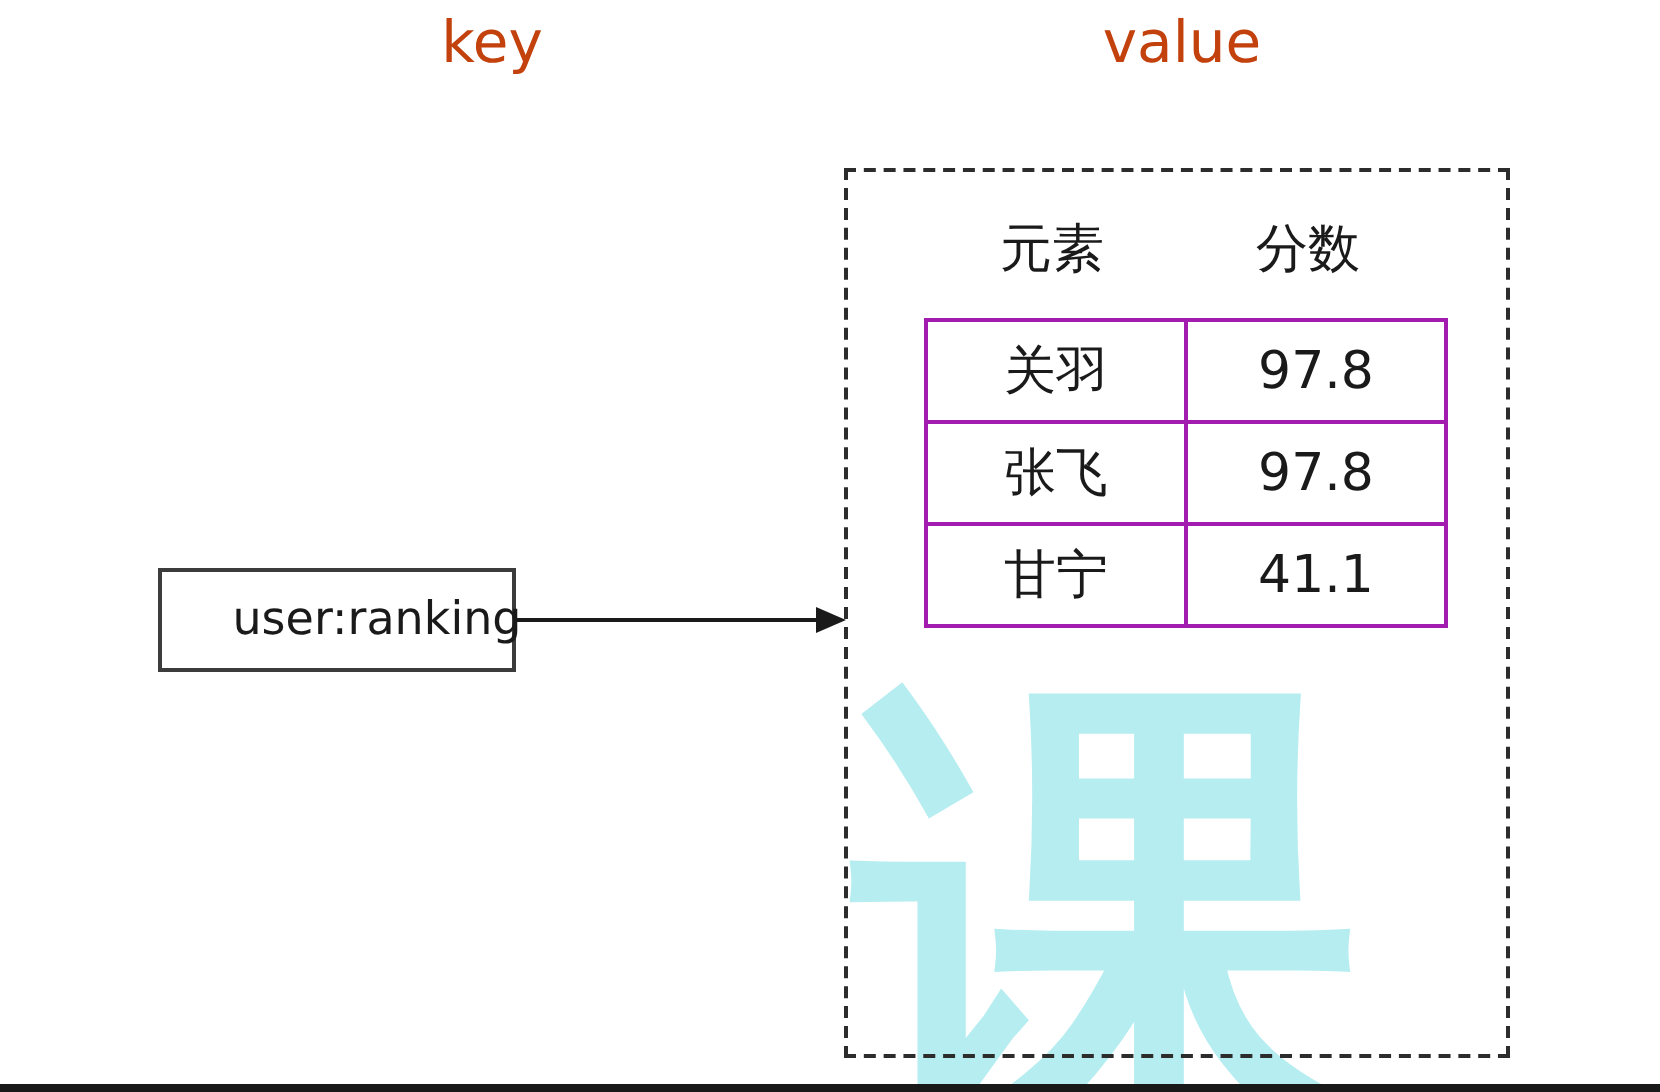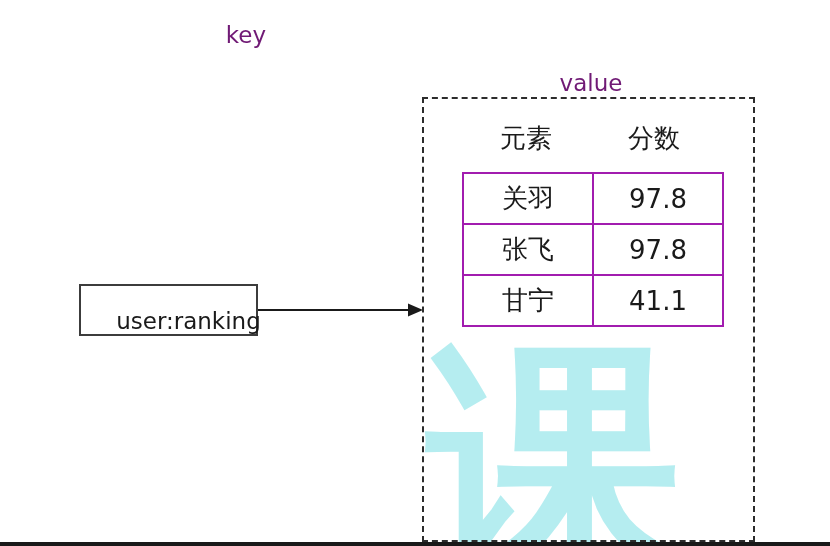--- a/index.html
+++ b/index.html
@@ -11,28 +11,28 @@
     height: 546px;
     position: relative;
     overflow: hidden;
     background: #ffffff;
     font-family: "DejaVu Sans", "Liberation Sans", sans-serif;
     color: #1a1a1a;
   }
 
   .col-label {
     position: absolute;
-    top: 19px;
-    font-size: 23px;
+    top: 5px;
+    font-size: 29px;
     line-height: 32px;
-    color: #701a75;
+    color: #c2410c;
     white-space: nowrap;
   }
   #key-label   { left: 246px; transform: translateX(-50%); }
-  #value-label { left: 591px; transform: translateX(-50%); margin-top: 48px; }
+  #value-label { left: 591px; transform: translateX(-50%); }
 
   
   #watermark {
     position: absolute;
     left: 428px;
     top: 338px;
     font-size: 252px;
     line-height: 1;
     font-weight: bold;
     z-index: 1;
@@ -43,21 +43,21 @@
   
   #key-box {
     position: absolute;
     left: 79px;
     top: 284px;
     width: 179px;
     height: 52px;
     box-sizing: border-box;
     border: 2px solid #3c3c3c;
     display: flex;
-    align-items: flex-end;
+    align-items: center;
     justify-content: center;
     background: #ffffff;
     z-index: 2;
     padding-left: 40px;
   }
   #key-box .key-text {
     font-size: 23px;
     white-space: nowrap;
   }
 
@@ -66,21 +66,21 @@
     position: absolute;
     left: 258px;
     top: 300px;
     z-index: 2;
   }
 
   
   #value-panel {
     position: absolute;
     left: 422px;
-    top: 97px;
+    top: 84px;
     width: 333px;
     height: 445px;
     box-sizing: border-box;
     border: 2px dashed #2c2c2c;
     z-index: 2;
   }
 
   
   #table-header {
     position: absolute;

